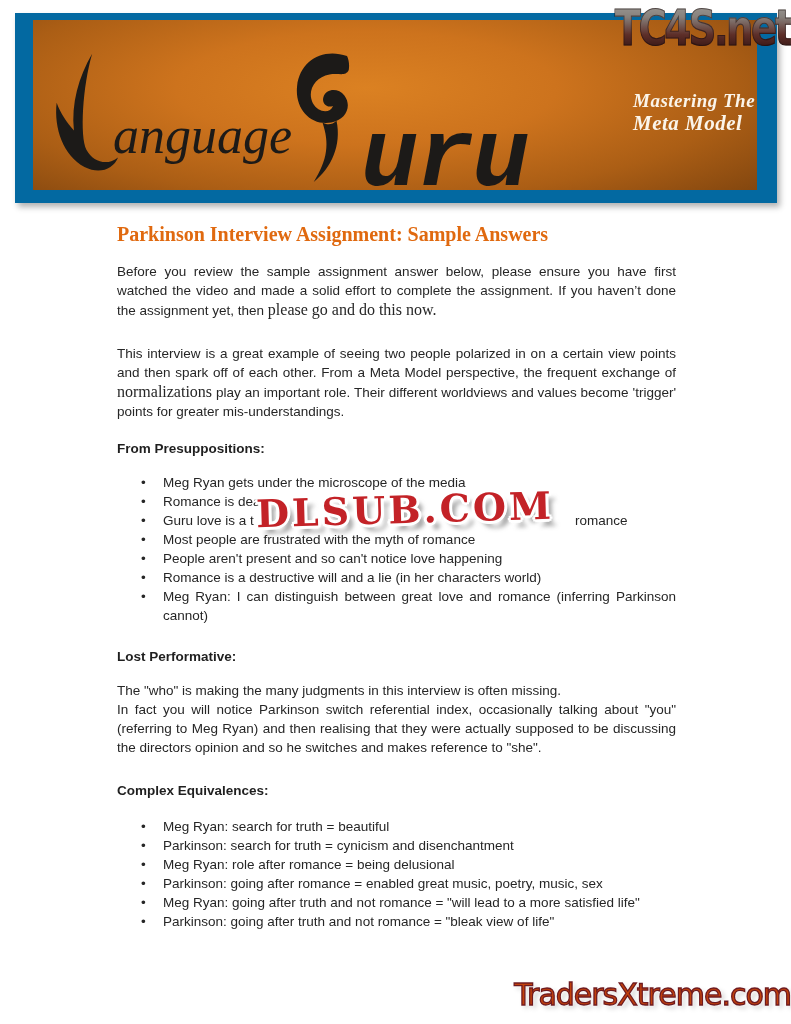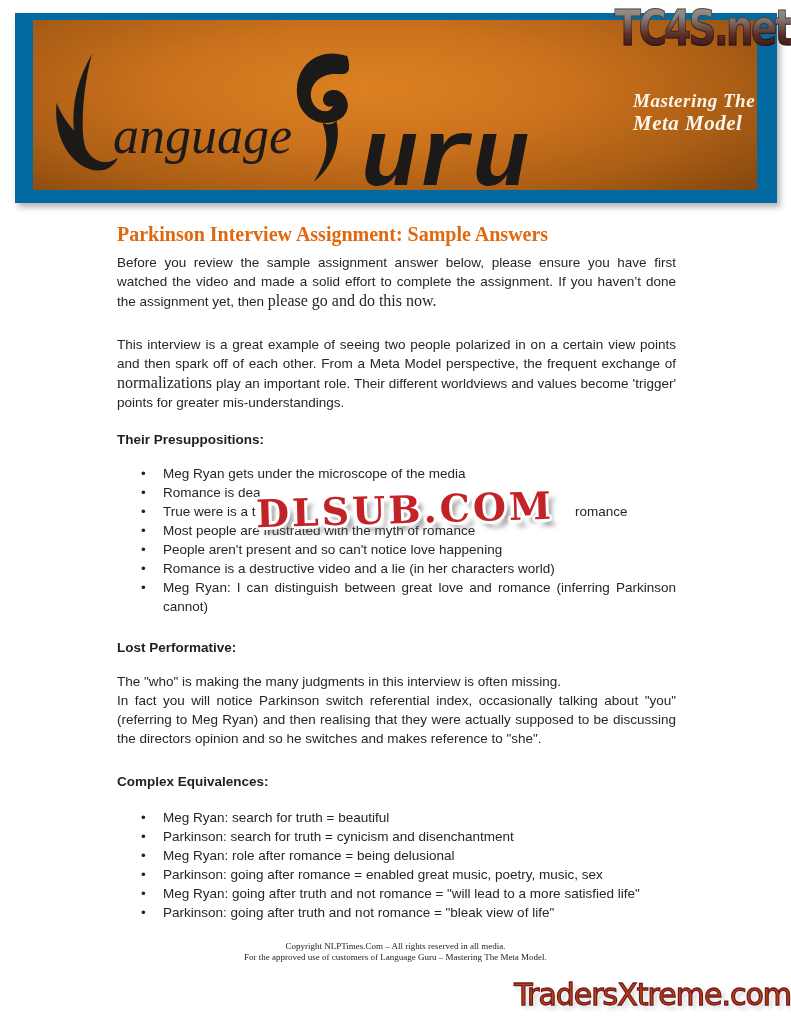--- a/index.html
+++ b/index.html
@@ -70,21 +70,21 @@
     z-index:30;
   }
 
   
   .content {
     position:absolute; left:117px; top:222px; width:559px;
     color:#262626; font-size:13.5px; line-height:19px;
   }
   .doc-title {
     font-family:"Liberation Serif", serif; font-weight:bold;
-    font-size:20px; line-height:24px; color:#e0690f; margin-bottom:7px;
+    font-size:20px; line-height:24px; color:#e0690f; margin-bottom:16px;
   }
   .para { text-align:justify; margin-bottom:24px; }
   .p1 { margin-bottom:24px; }
   .p2 { margin-bottom:18px; }
   .serif-run { font-family:"Liberation Serif", serif; font-size:16px; }
   .heading { font-weight:bold; color:#1f1f1f; }
   .h-presup { margin-bottom:15px; }
   .h-lost { margin-bottom:15px;margin-top:16px; }
   .h-complex { margin-bottom:17px; }
   ul.blist { list-style:none; padding-left:46px; }
@@ -134,47 +134,43 @@
   <div class="wm-traders">TradersXtreme.com</div>
 
   <div class="content">
 
     <div class="doc-title">Parkinson Interview Assignment: Sample Answers</div>
 
     <p class="para p1"><span>Before you review the sample assignment answer below, please ensure you have first watched the video and made a solid effort to complete the assignment. If you haven’t done the assignment yet, then </span><span class="serif-run">please go and do this now.</span></p>
 
     <p class="para p2"><span>This interview is a great example of seeing two people polarized in on a certain view points and then spark off of each other. From a Meta Model perspective, the frequent exchange of </span><span class="serif-run">normalizations</span><span> play an important role. Their different worldviews and values become 'trigger' points for greater mis-understandings.</span></p>
 
-    <div class="heading h-presup">Their Presuppositions:</div>
+    <div class="heading h-presup">From Presuppositions:</div>
 
     <ul class="blist blist1">
       <li><span>Meg Ryan gets under the microscope of the media</span></li>
       <li><span>Romance is dea</span></li>
-      <li><span>True were is a t</span><span class="suffix">romance</span></li>
+      <li><span>Guru love is a t</span><span class="suffix">romance</span></li>
       <li><span>Most people are frustrated with the myth of romance</span></li>
       <li><span>People aren't present and so can't notice love happening</span></li>
-      <li><span>Romance is a destructive video and a lie (in her characters world)</span></li>
+      <li><span>Romance is a destructive will and a lie (in her characters world)</span></li>
       <li><span>Meg Ryan: I can distinguish between great love and romance (inferring Parkinson cannot)</span></li>
     </ul>
 
     <div class="heading h-lost">Lost Performative:</div>
 
     <p class="p3"><span>The "who" is making the many judgments in this interview is often missing.</span><br><span>In fact you will notice Parkinson switch referential index, occasionally talking about "you" (referring to Meg Ryan) and then realising that they were actually supposed to be discussing the directors opinion and so he switches and makes reference to "she".</span></p>
 
     <div class="heading h-complex">Complex Equivalences:</div>
 
     <ul class="blist blist2">
       <li><span>Meg Ryan: search for truth = beautiful</span></li>
       <li><span>Parkinson: search for truth = cynicism and disenchantment</span></li>
       <li><span>Meg Ryan: role after romance = being delusional</span></li>
       <li><span>Parkinson: going after romance = enabled great music, poetry, music, sex</span></li>
       <li><span>Meg Ryan: going after truth and not romance = "will lead to a more satisfied life"</span></li>
       <li><span>Parkinson: going after truth and not romance = "bleak view of life"</span></li>
     </ul>
 
   </div>
 
-  <div class="footer">
-    <div>Copyright NLPTimes.Com – All rights reserved in all media.</div>
-    <div>For the approved use of customers of Language Guru – Mastering The Meta Model.</div>
-  </div>
 
 </div>
 
 </body></html>

